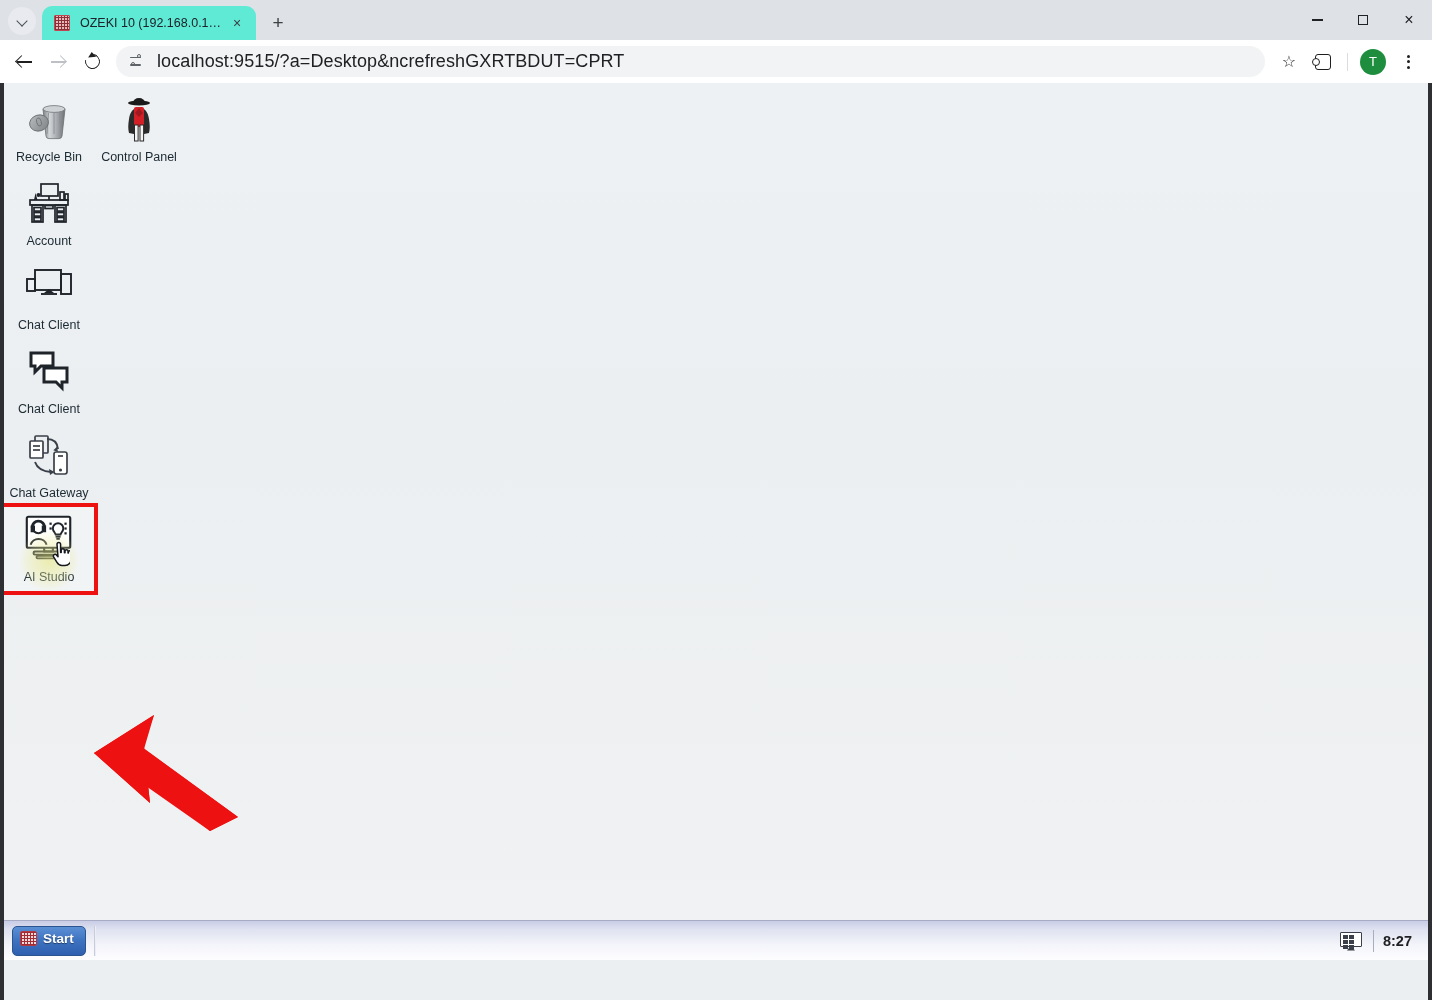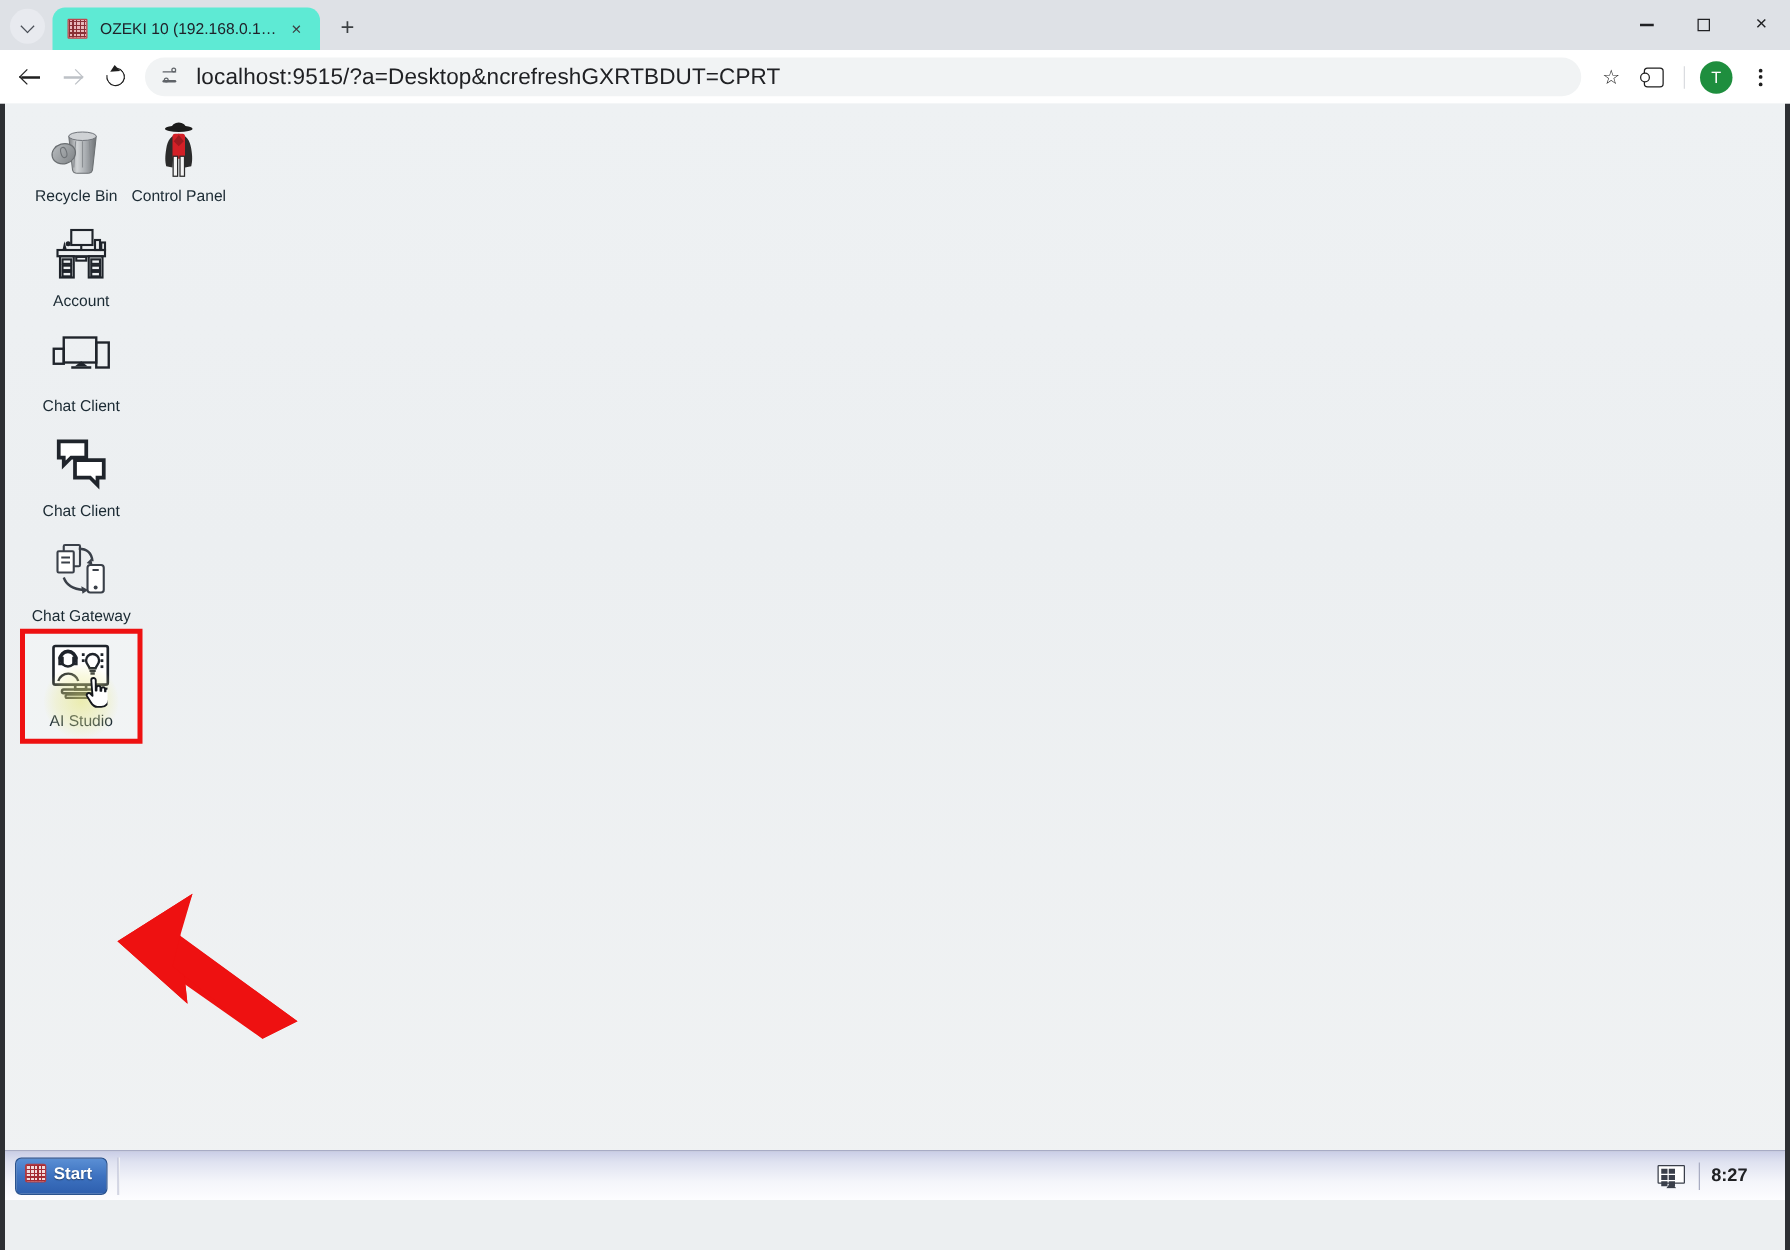--- a/index.html
+++ b/index.html
@@ -192,21 +192,21 @@
   }
   #desktop {
     position: absolute; inset: 0 0 40px 0;
     background: linear-gradient(180deg, #eef1f3 0%, #eceff1 40%, #f0f2f3 100%);
   }
   #icon-column {
     position: absolute; left: 0; top: 0;
     width: 180px;
     padding-top: 4px;
   }
-  .icon-row { display: flex; margin-left: 16px; }
+  .icon-row { display: flex; }
   .desk-icon {
     width: 90px;
     padding: 4px 2px 6px 2px;
     display: flex; flex-direction: column; align-items: center;
     text-align: center;
     position: relative;
   }
   .icon-art {
     width: 56px; height: 56px;
     display: flex; align-items: center; justify-content: center;
@@ -264,21 +264,21 @@
       repeating-linear-gradient(0deg, #a32b33 0 1px, transparent 1px 3px),
       repeating-linear-gradient(90deg, #a32b33 0 1px, transparent 1px 3px),
       #f2dada;
     border: 1px solid #b03a42; border-radius: 2px;
   }
   .start-text { font-size: 13.5px; font-weight: bold; text-shadow: 0 1px 1px rgba(0,0,0,.45); }
   #tb-divider { width: 2px; height: 30px; margin-left: 8px;
     background: linear-gradient(90deg, #b6bad0, #ffffff); }
   #tray {
     margin-left: auto; display: flex; align-items: center;
-    height: 100%; padding-right: 20px;
+    height: 100%; padding-right: 6px;
   }
   .tray-ic { width: 34px; display: flex; align-items: center; justify-content: center; }
   .monitor-ic { width: 22px; height: 18px; position: relative; }
   .monitor-ic .scr {
     width: 22px; height: 15px; border: 1.5px solid #3a3f4a; border-radius: 1px;
     display: flex; flex-wrap: wrap; gap: 1.2px; padding: 2px;
     background: #fff;
   }
   .monitor-ic .scr b { width: 5px; height: 4px; background: #3a3f4a; display: block; }
   .monitor-ic .stand {

